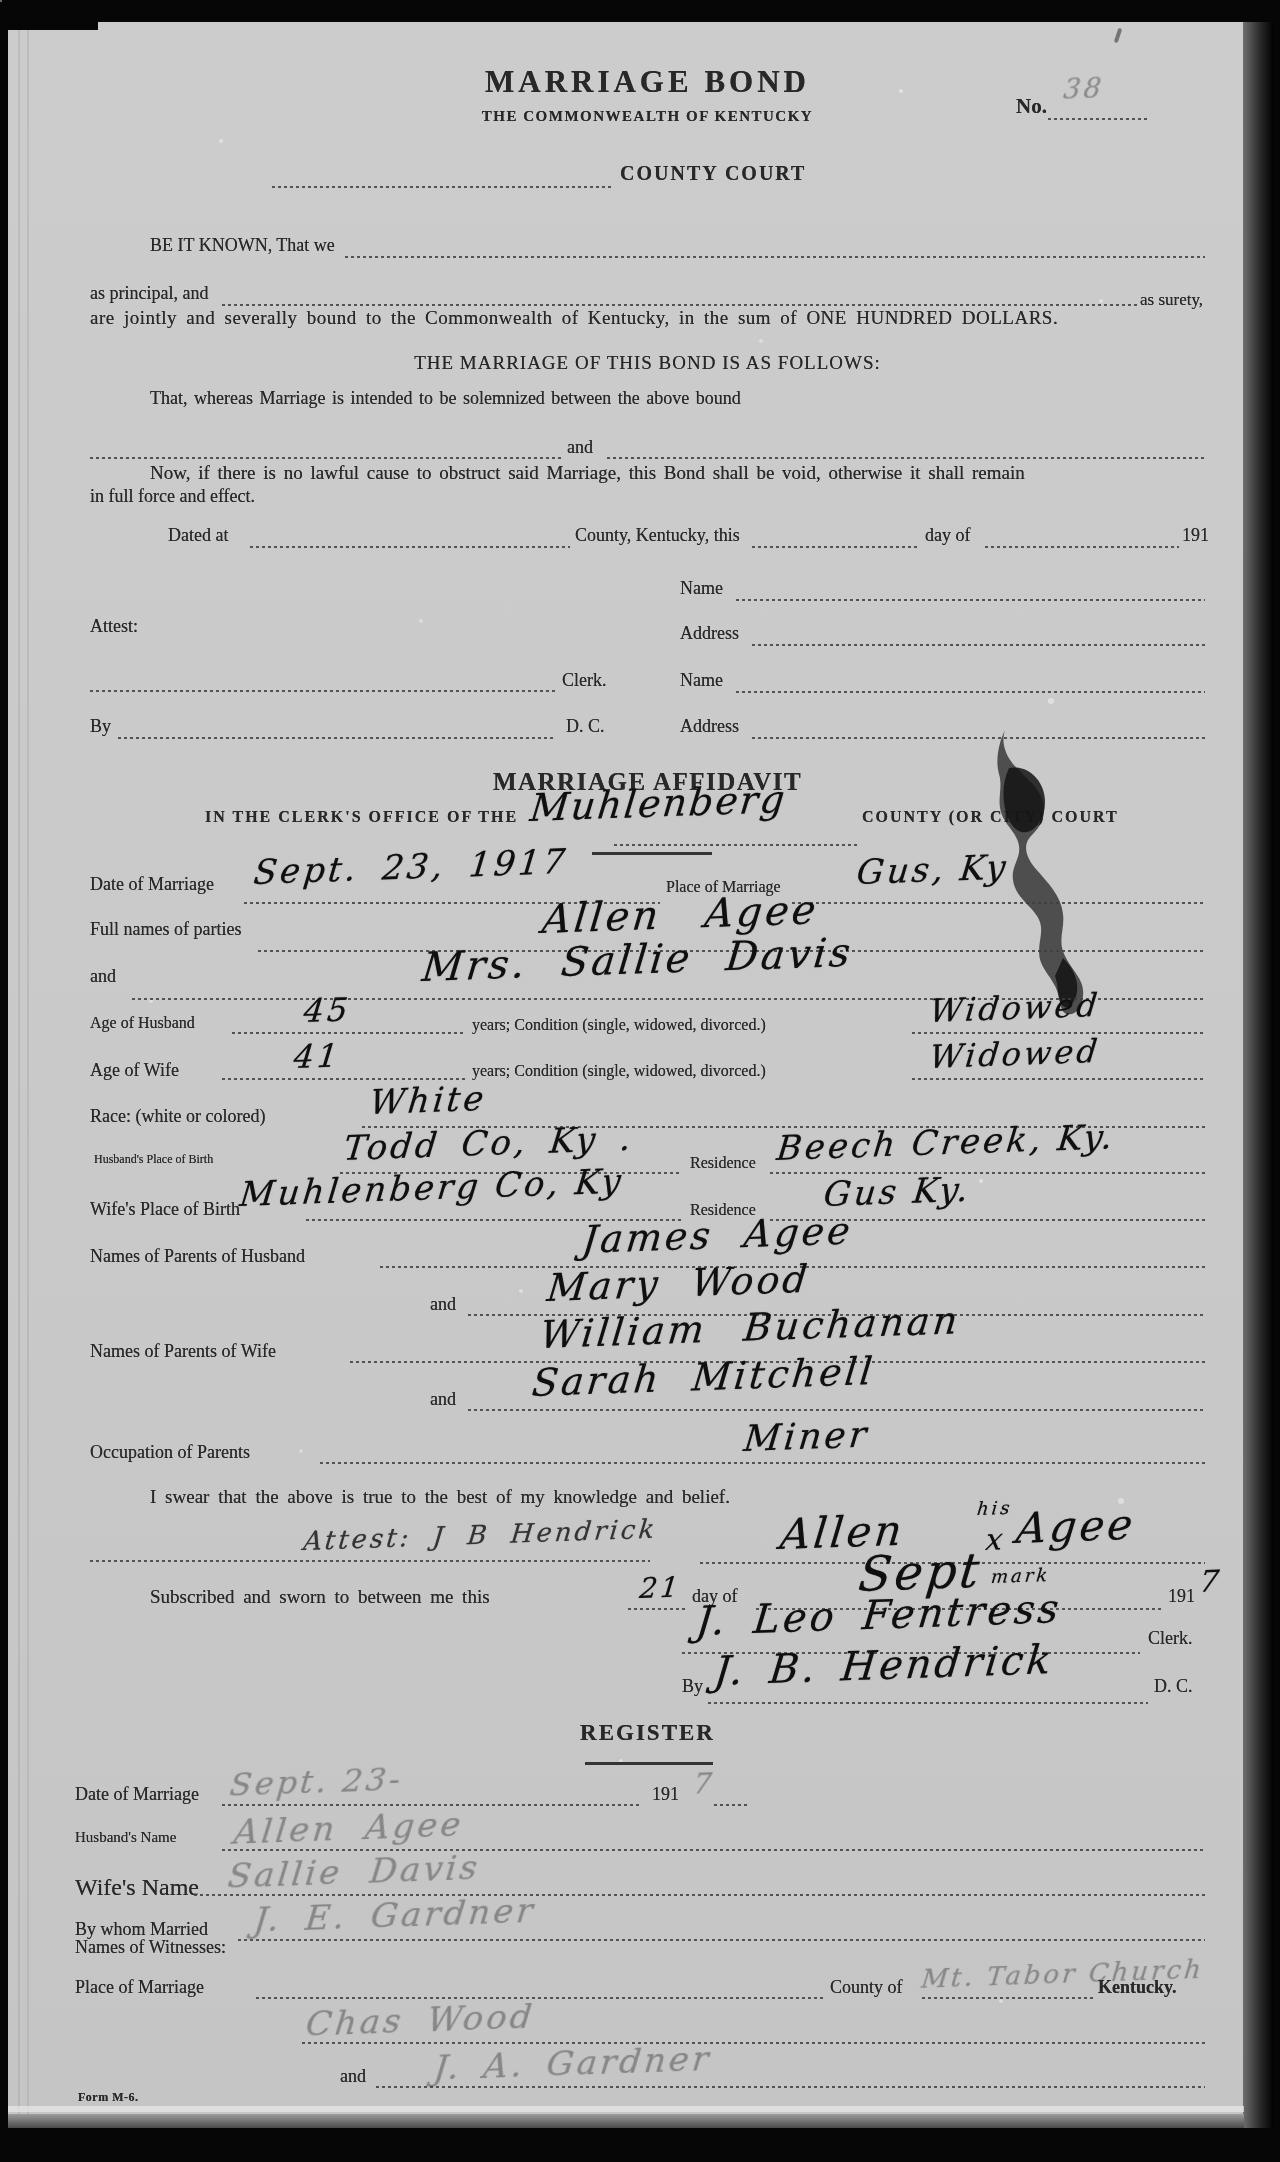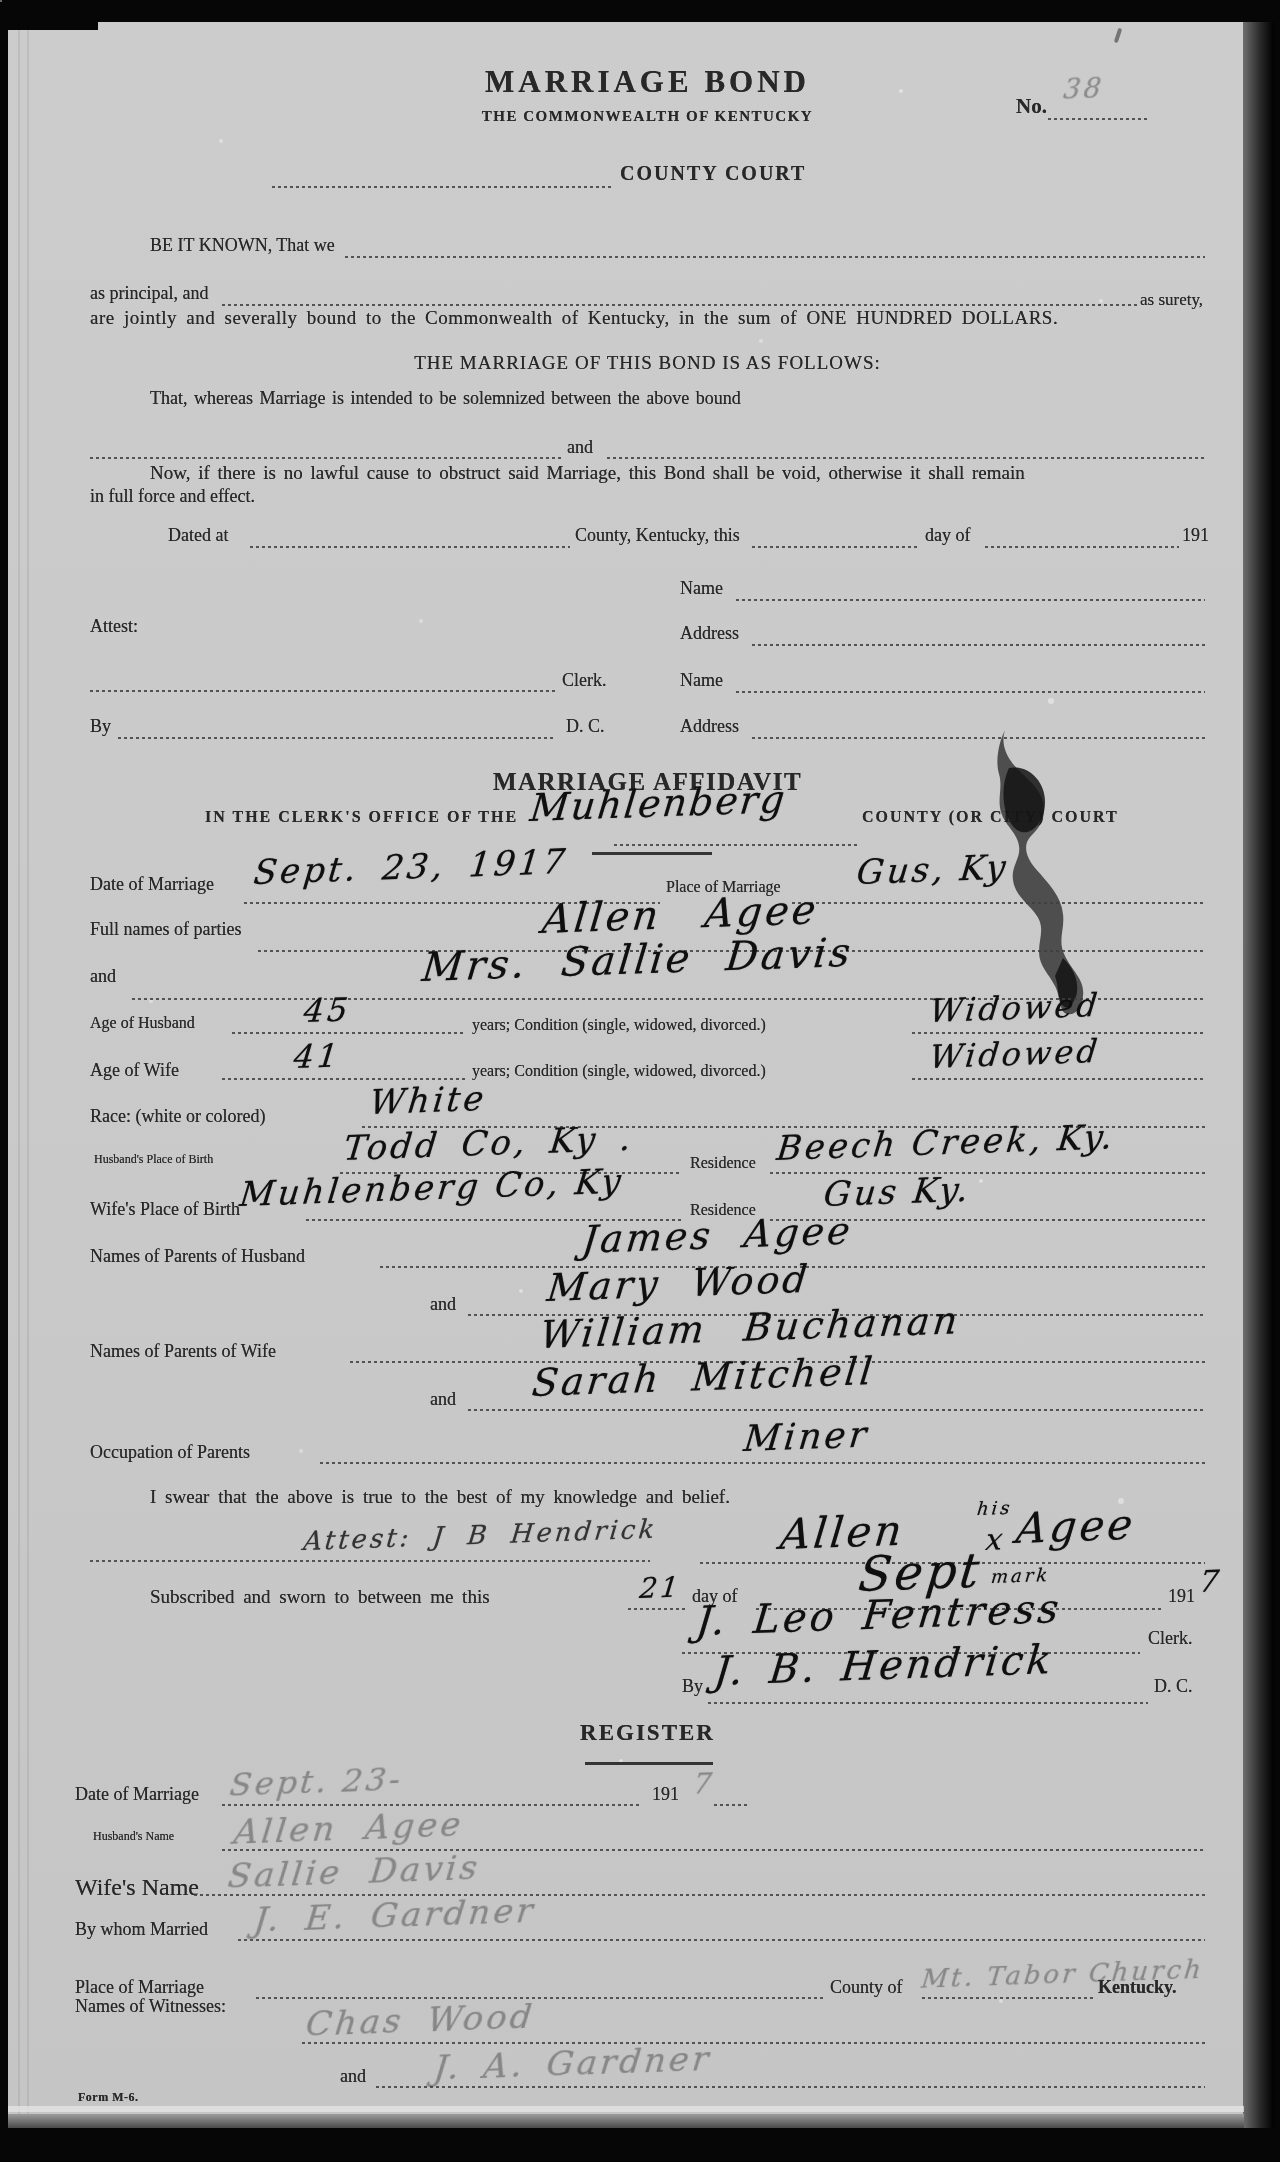--- a/index.html
+++ b/index.html
@@ -217,40 +217,40 @@
 <div class="p b center" style="top:1720px;font-size:23px;letter-spacing:2px">REGISTER</div>
 <div class="rule" style="left:585px;top:1762px;width:128px"></div>
 
 <span class="p" style="left:75px;top:1784px;font-size:18px">Date of Marriage</span>
 <div class="line" style="left:222px;top:1804px;width:420px"></div>
 <span class="hw faint" style="left:228px;top:1766px;font-size:32px">Sept. 23-</span>
 <span class="p" style="left:652px;top:1784px;font-size:18px">191</span>
 <span class="hw faint" style="left:692px;top:1768px;font-size:28px">7</span>
 <div class="line" style="left:714px;top:1804px;width:36px"></div>
 
-<span class="p" style="left:93px;top:1829px;font-size:12px">Husband's Name</span>
+<span class="p" style="left:75px;top:1829px;font-size:15px">Husband's Name</span>
 <div class="line" style="left:222px;top:1849px;width:983px"></div>
 <span class="hw faint" style="left:232px;top:1812px;font-size:34px;word-spacing:14px">Allen Agee</span>
 
 <span class="p" style="left:75px;top:1874px;font-size:24px">Wife's Name</span>
 <div class="line" style="left:194px;top:1894px;width:1011px"></div>
 <span class="hw faint" style="left:226px;top:1856px;font-size:34px;word-spacing:14px">Sallie Davis</span>
 
 <span class="p" style="left:75px;top:1919px;font-size:18px">By whom Married</span>
 <div class="line" style="left:238px;top:1939px;width:967px"></div>
 <span class="hw faint" style="left:252px;top:1900px;font-size:34px;word-spacing:10px">J. E. Gardner</span>
 
 <span class="p" style="left:75px;top:1977px;font-size:18px">Place of Marriage</span>
 <div class="line" style="left:256px;top:1997px;width:568px"></div>
 <span class="p" style="left:830px;top:1977px;font-size:18px">County of</span>
 <div class="line" style="left:922px;top:1997px;width:172px"></div>
 <span class="hw faint" style="left:920px;top:1964px;font-size:26px">Mt. Tabor Church</span>
 <span class="p b" style="left:1098px;top:1977px;font-size:18px">Kentucky.</span>
 
-<span class="p" style="left:75px;top:1996px;font-size:18px">Names of Witnesses:</span>
+<span class="p" style="left:75px;top:1937px;font-size:18px">Names of Witnesses:</span>
 <div class="line" style="left:302px;top:2042px;width:903px"></div>
 <span class="hw faint" style="left:304px;top:2004px;font-size:34px;word-spacing:10px">Chas Wood</span>
 
 <span class="p" style="left:340px;top:2066px;font-size:18px">and</span>
 <div class="line" style="left:376px;top:2086px;width:829px"></div>
 <span class="hw faint" style="left:432px;top:2048px;font-size:34px;word-spacing:8px">J. A. Gardner</span>
 
 <span class="p b" style="left:78px;top:2090px;font-size:12px;letter-spacing:.5px">Form M-6.</span>
 
 </body></html>

